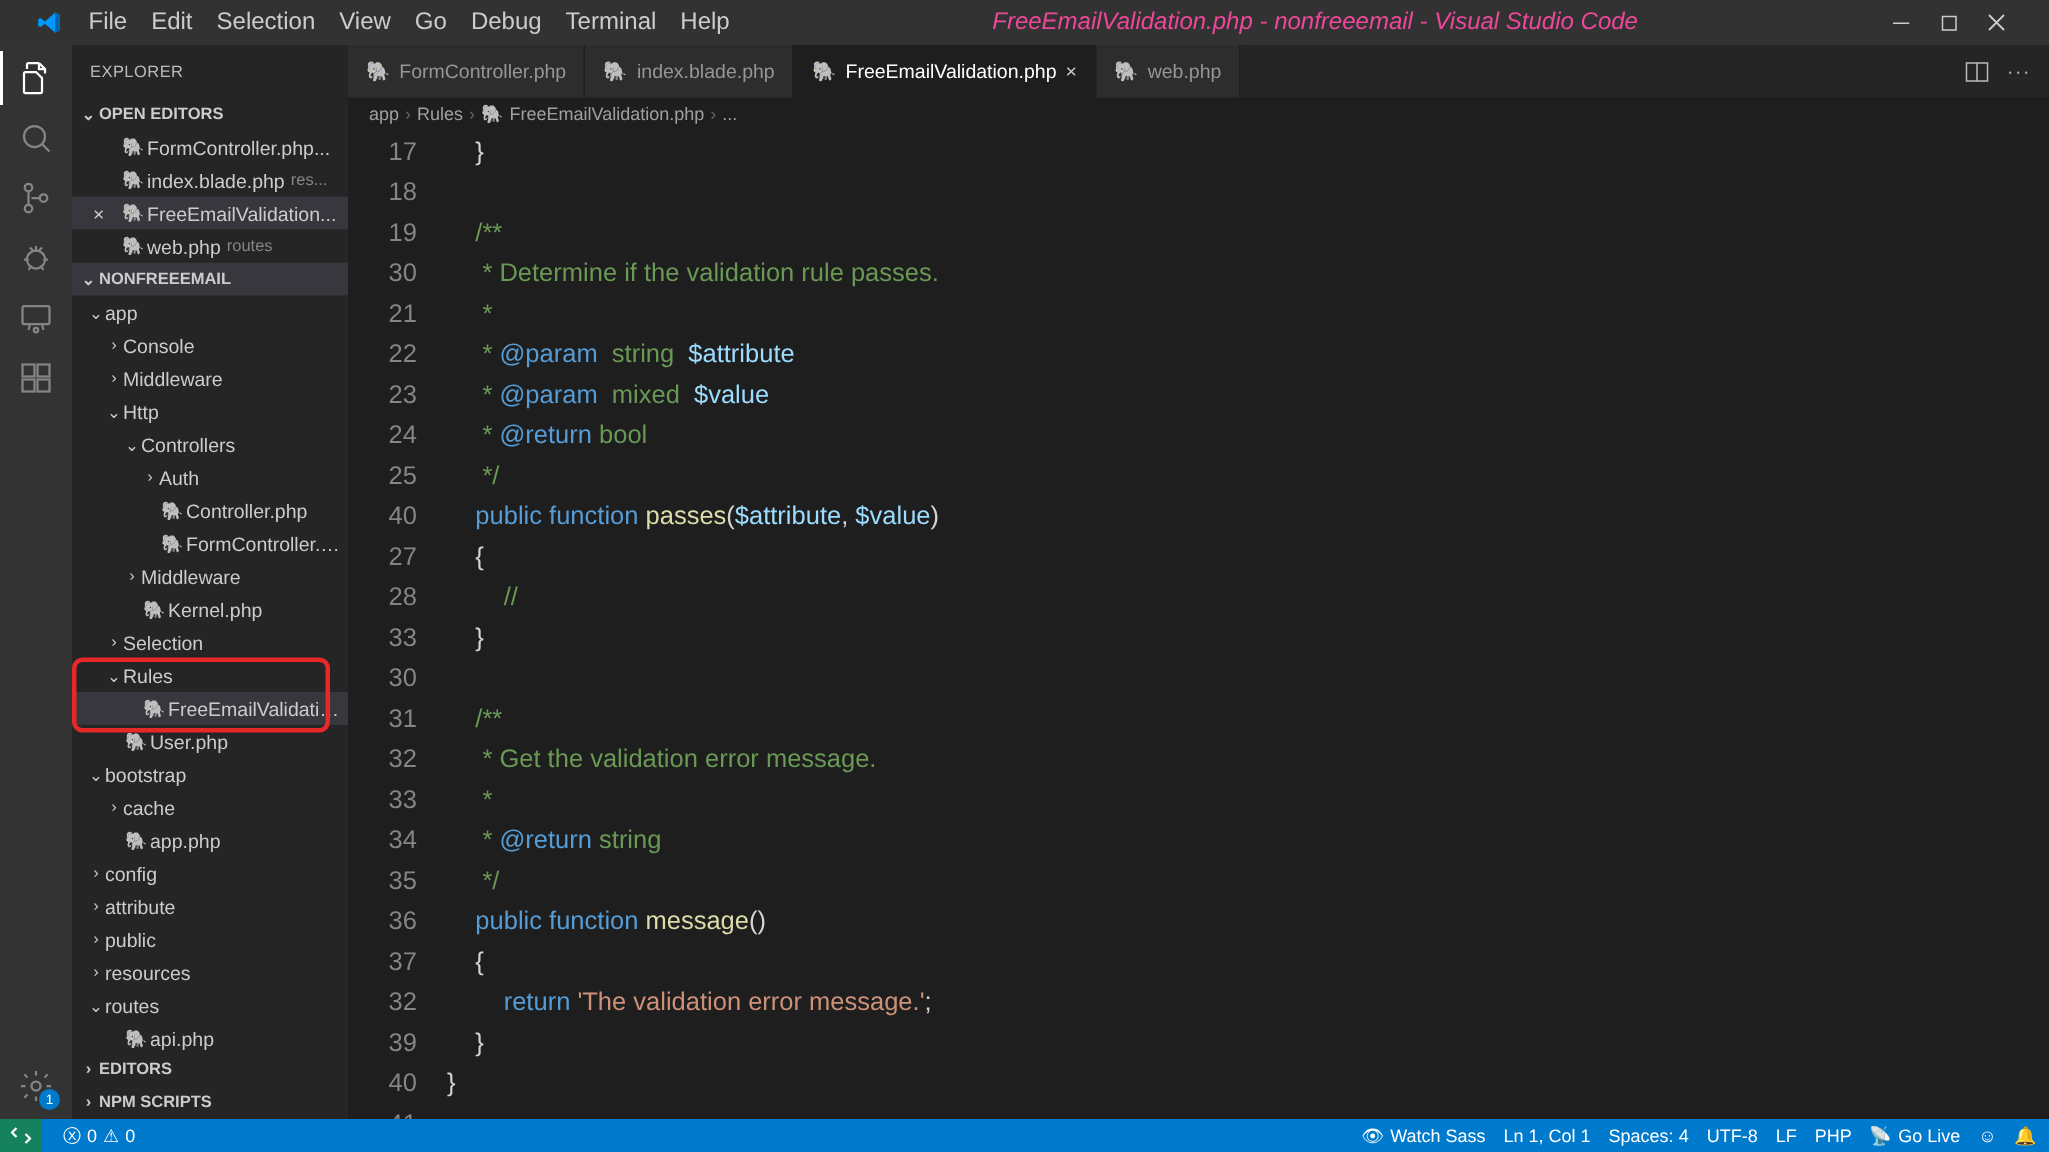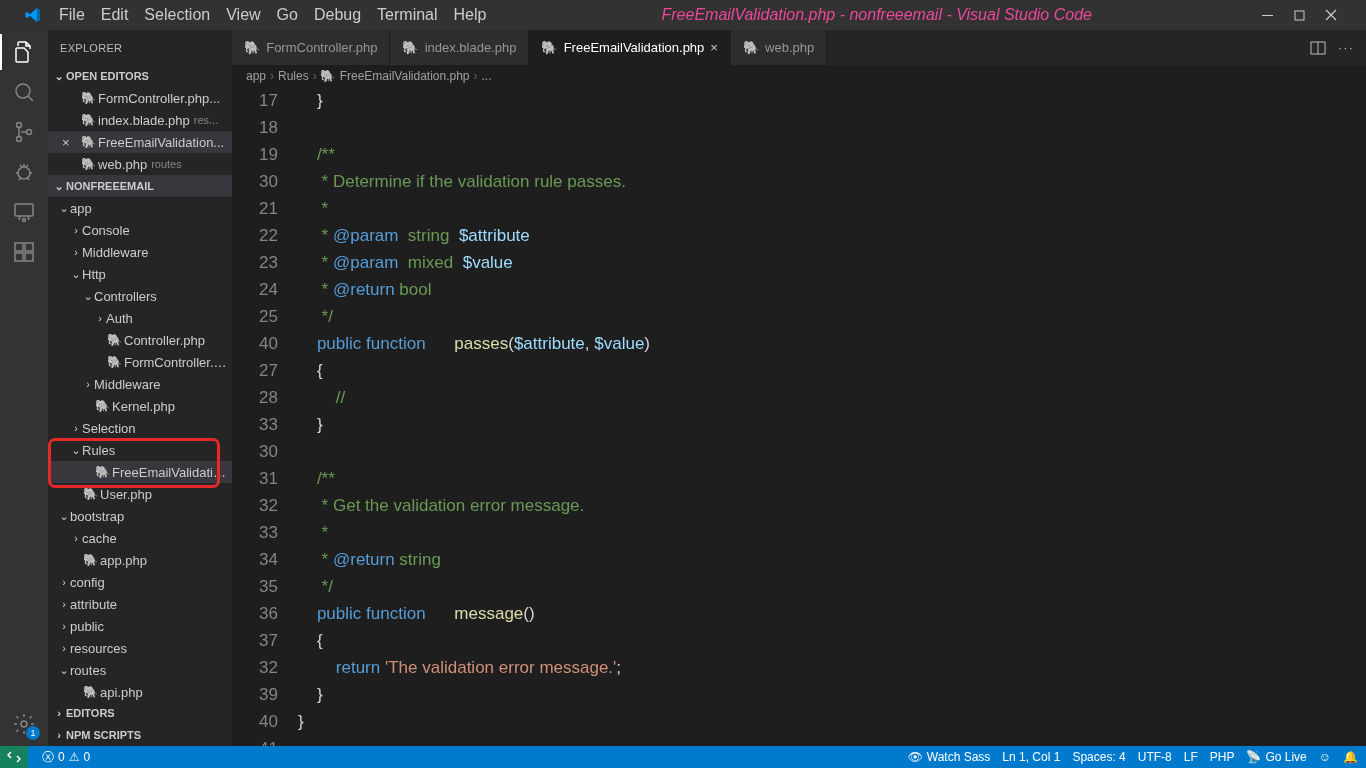--- a/index.html
+++ b/index.html
@@ -50,21 +50,21 @@
 .tab .tabclose { color:#ccc; font-size:13px; }
 .tabs .actions { margin-left:auto; display:flex; align-items:center; gap:12px; padding:0 12px; color:#bbb; }
 .breadcrumbs { height:22px; display:flex; align-items:center; padding:0 14px; font-size:12px; color:#a0a0a0; gap:4px; }
 .breadcrumbs .sep { color:#666; }
 .code { flex:1; display:flex; overflow:auto; font-family:Consolas,'Courier New',monospace; font-size:17px; line-height:27px; }
 .gutter { width:64px; text-align:right; color:#858585; padding-right:18px; padding-top:0; }
 .gutter div { height:27px; }
 .codetext { flex:1; white-space:pre; padding-left:2px; }
 .codetext div { height:27px; }
 .c-kw { color:#569cd6; }
-.c-fn { color:#dcdcaa;margin-left:24px; }
+.c-fn { color:#dcdcaa; }
 .c-var { color:#9cdcfe; }
 .c-str { color:#ce9178; }
 .c-cmt { color:#6a9955; }
 .c-tag { color:#569cd6; }
 .c-plain { color:#d4d4d4; }
 
 
 .statusbar { height:22px; background:#007acc; color:#fff; display:flex; align-items:center; font-size:12px; padding:0 8px; gap:12px;}
 .statusbar .spacer { flex:1; }
 .statusbar .item { display:flex; align-items:center; gap:4px; }

